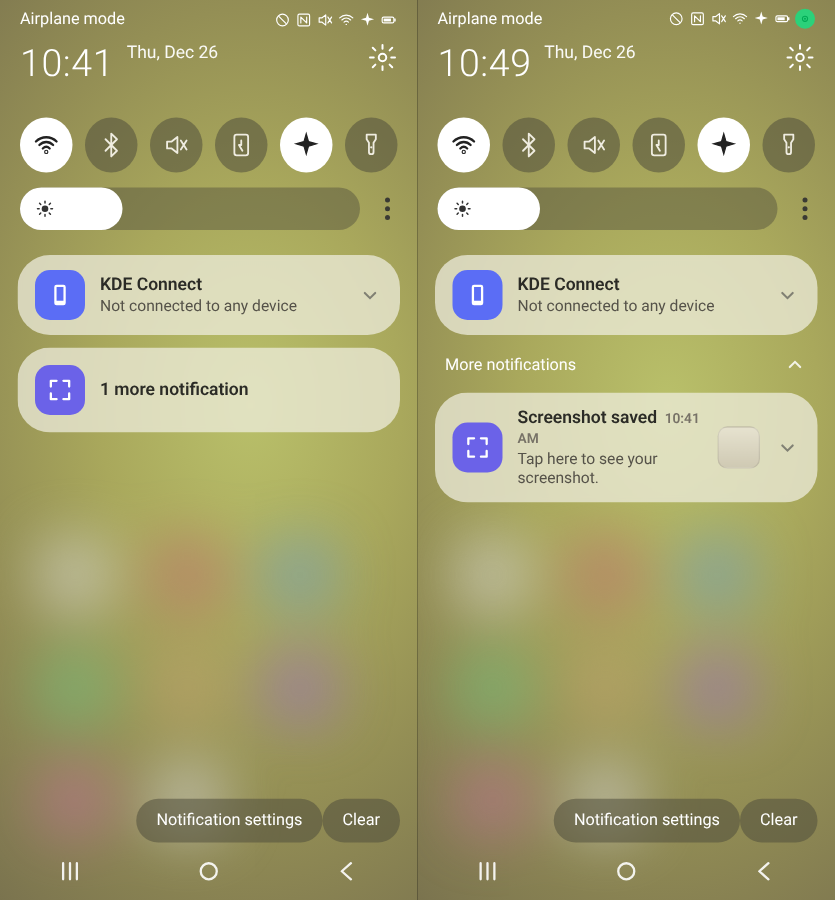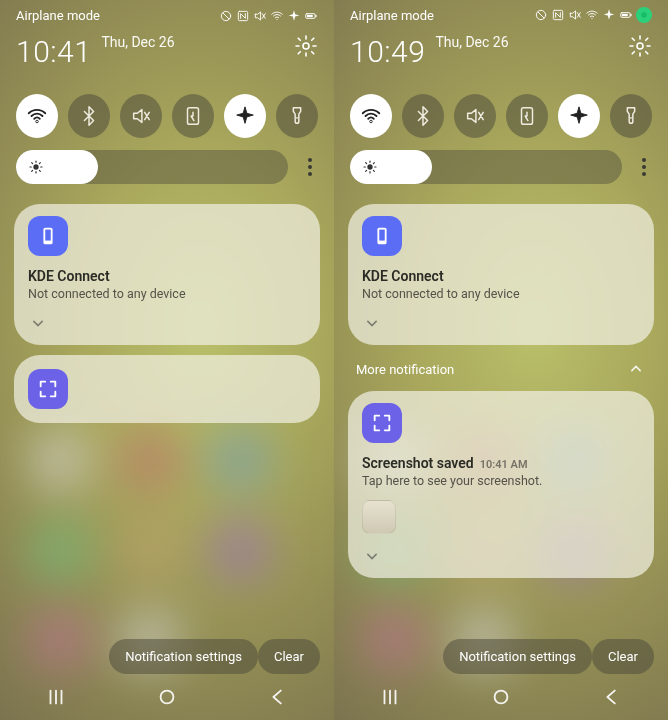--- a/index.html
+++ b/index.html
@@ -67,22 +67,22 @@
     position:absolute; left:0; top:0; bottom:0; width: 30%; background:#fff; border-radius:20px;
     display:flex; align-items:center; justify-content:flex-start; padding-left:12px;
   }
   .dots { width: 24px; display:flex; flex-direction:column; gap:3px; align-items:center; justify-content:center;}
   .dots span{width:4px;height:4px;border-radius:50%;background:#3a3a34}
 
   .card {
     margin: 10px 14px 0; border-radius: 26px;
     background: rgba(240,238,224,.72);
     backdrop-filter: blur(2px);
-    display:flex; align-items:flex-start; gap:12px;
-    padding: 12px 14px; position: relative; z-index:2;flex-direction:column;
+    display:flex; align-items:center; gap:12px;
+    padding: 12px 14px; position: relative; z-index:2;
   }
   .card.small { padding: 14px 14px; }
   .app-icon {
     width: 40px; height:40px; border-radius:12px;
     display:flex;align-items:center;justify-content:center; flex:none;
   }
   .app-icon.kde{ background:#5b6df5;}
   .app-icon.shot{ background:#6b62e8;}
   .app-icon svg{width:22px;height:22px}
   .card-text{flex:1 1 auto; min-width:0;}
@@ -239,20 +239,23 @@
         <path d="M7 10l5 5 5-5" stroke="#444" stroke-width="2" fill="none" stroke-linecap="round"></path>
       </svg>
   </div>
 
   <div class="card small">
     <div class="app-icon shot">
       <svg viewBox="0 0 24 24">
           <path d="M4 4h5M4 4v5M20 4h-5M20 4v5M4 20h5M4 20v-5M20 20h-5M20 20v-5" stroke="#fff" stroke-width="2" fill="none" stroke-linecap="round"></path>
         </svg>
     </div>
+    <div class="card-text">
+      <div class="ct-title">1 more notification</div>
+    </div>
   </div>
 
   <div class="footer">
     <div class="chip">Notification settings</div>
     <div class="chip">Clear</div>
   </div>
 
   <div class="navbar">
     <svg viewBox="0 0 24 24">
         <path d="M6 5v14M12 5v14M18 5v14" stroke="#fff" stroke-width="2" stroke-linecap="round"></path>
@@ -388,21 +391,21 @@
     <div class="card-text">
       <div class="ct-title">KDE Connect</div>
       <div class="ct-sub">Not connected to any device</div>
     </div>
     <svg class="chev" viewBox="0 0 24 24">
         <path d="M7 10l5 5 5-5" stroke="#444" stroke-width="2" fill="none" stroke-linecap="round"></path>
       </svg>
   </div>
 
   <div class="section-label">
-    <span>More notification</span>
+    <span>More notifications</span>
     <svg class="chev" viewBox="0 0 24 24">
         <path d="M7 14l5-5 5 5" stroke="#fff" stroke-width="2" fill="none" stroke-linecap="round"></path>
       </svg>
   </div>
 
   <div class="card">
     <div class="app-icon shot">
       <svg viewBox="0 0 24 24">
           <path d="M4 4h5M4 4v5M20 4h-5M20 4v5M4 20h5M4 20v-5M20 20h-5M20 20v-5" stroke="#fff" stroke-width="2" fill="none" stroke-linecap="round"></path>
         </svg>

